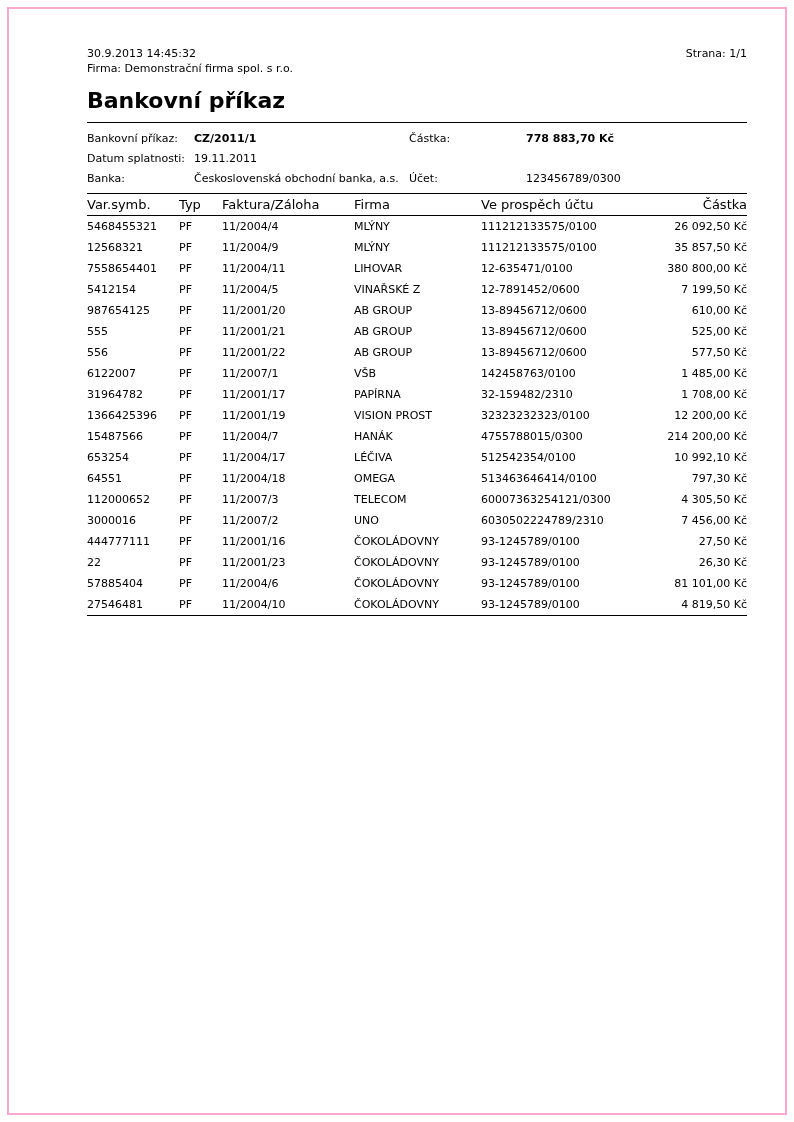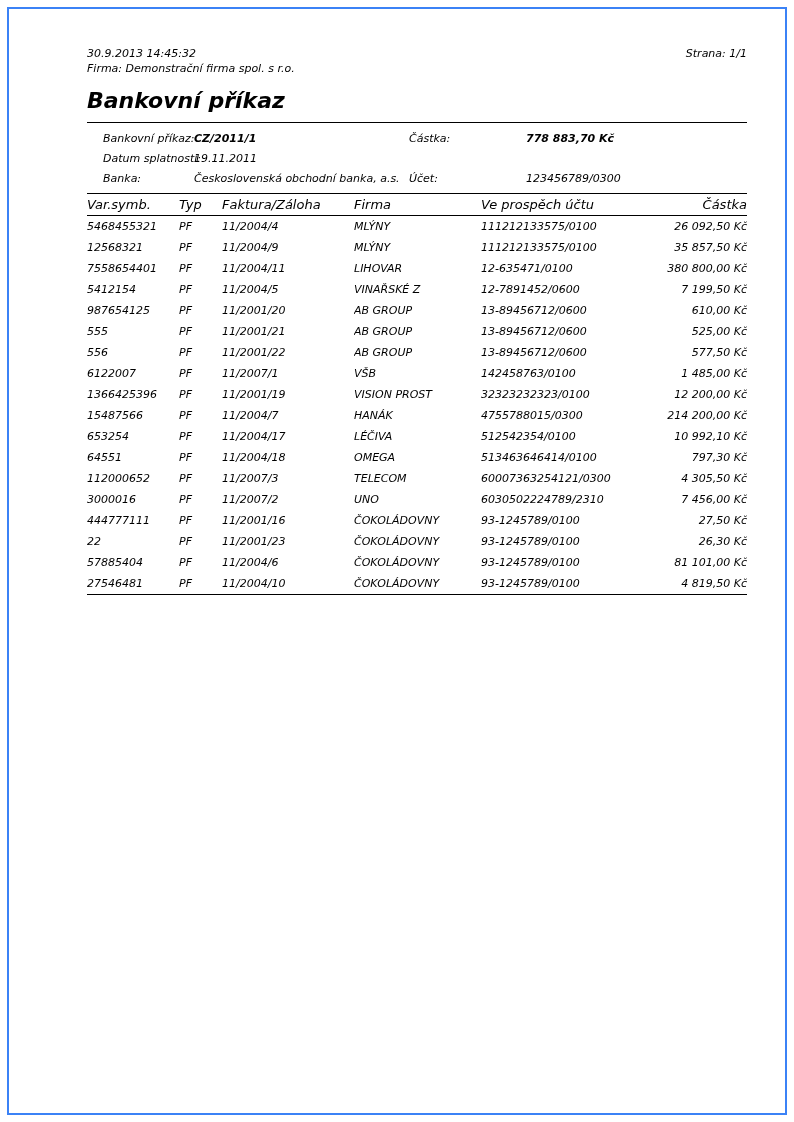--- a/index.html
+++ b/index.html
@@ -15,22 +15,21 @@
     font-family: "DejaVu Sans", "Liberation Sans", sans-serif;
     color: #000000;
     overflow: hidden;
   }
   .frame {
     position: absolute;
     left: 7px;
     top: 7px;
     right: 7px;
     bottom: 7px;
-    border: 2px solid #3b82f6;
-    font-style: italic;
+    border: 2px solid #f9a8d4;
   }
   .content {
     position: absolute;
     left: 78px;
     top: 38px;
     width: 660px;
     font-size: 11px;
     line-height: 14px;
   }
   .meta-row {
@@ -51,21 +50,21 @@
     border-top: 1px solid #000000;
     margin-top: 8px;
   }
   .summary {
     margin-top: 6px;
   }
   .srow {
     position: relative;
     height: 20px;
   }
-  .srow .c1 { position: absolute; left: 16px; top: 3px; }
+  .srow .c1 { position: absolute; left: 0; top: 3px; }
   .srow .c2 { position: absolute; left: 107px; top: 3px; }
   .srow .c3 { position: absolute; left: 322px; top: 3px; }
   .srow .c4 { position: absolute; left: 439px; top: 3px; }
   .bold { font-weight: bold; }
   table.order-table {
     width: 100%;
     border-collapse: collapse;
     border-top: 1px solid #000000;
     border-bottom: 1px solid #000000;
     margin-top: 4px;
@@ -209,20 +208,28 @@
             </tr>
             <tr>
               <td>6122007</td>
               <td>PF</td>
               <td>11/2007/1</td>
               <td>VŠB</td>
               <td>142458763/0100</td>
               <td class="num">1 485,00 Kč</td>
             </tr>
             <tr>
+              <td>31964782</td>
+              <td>PF</td>
+              <td>11/2001/17</td>
+              <td>PAPÍRNA</td>
+              <td>32-159482/2310</td>
+              <td class="num">1 708,00 Kč</td>
+            </tr>
+            <tr>
               <td>1366425396</td>
               <td>PF</td>
               <td>11/2001/19</td>
               <td>VISION PROST</td>
               <td>32323232323/0100</td>
               <td class="num">12 200,00 Kč</td>
             </tr>
             <tr>
               <td>15487566</td>
               <td>PF</td>

